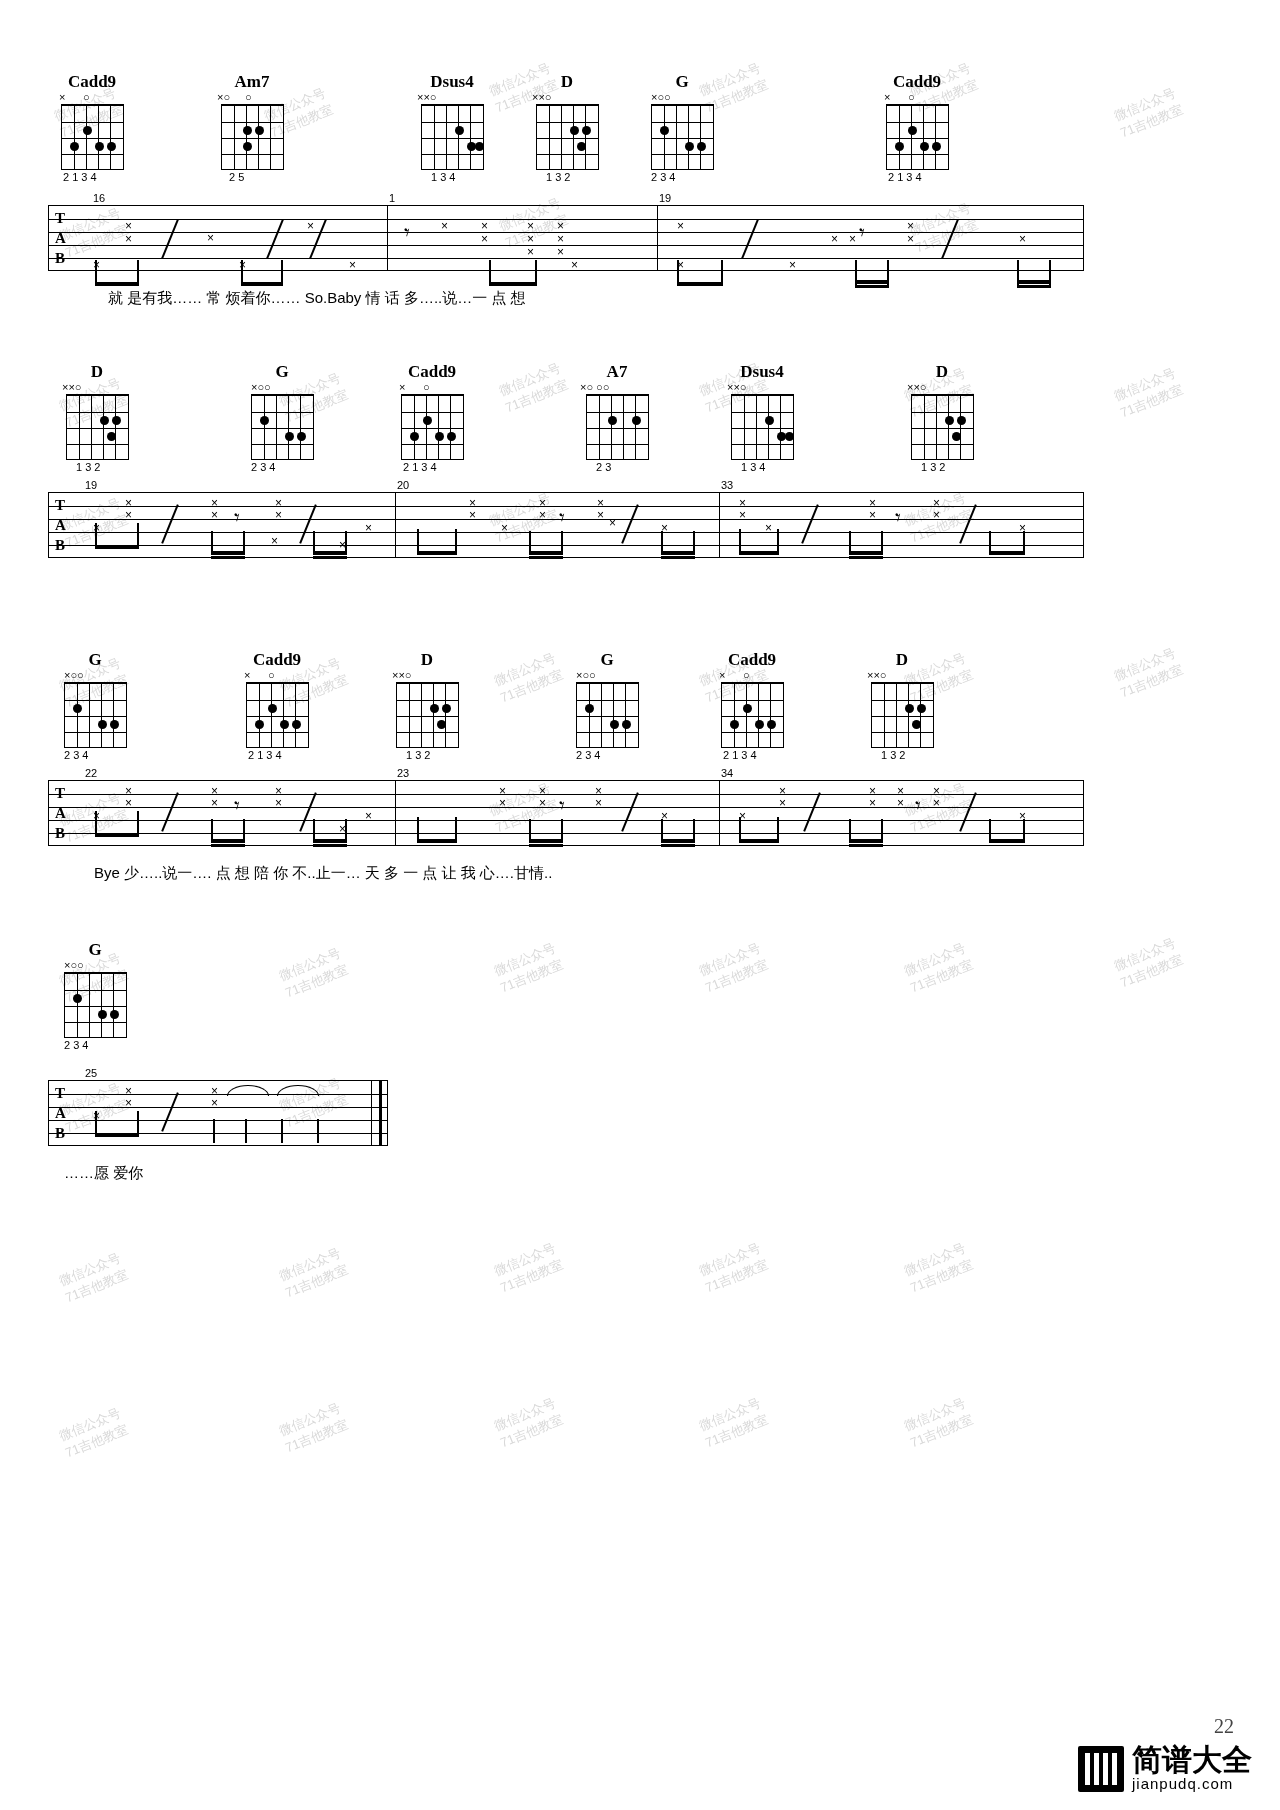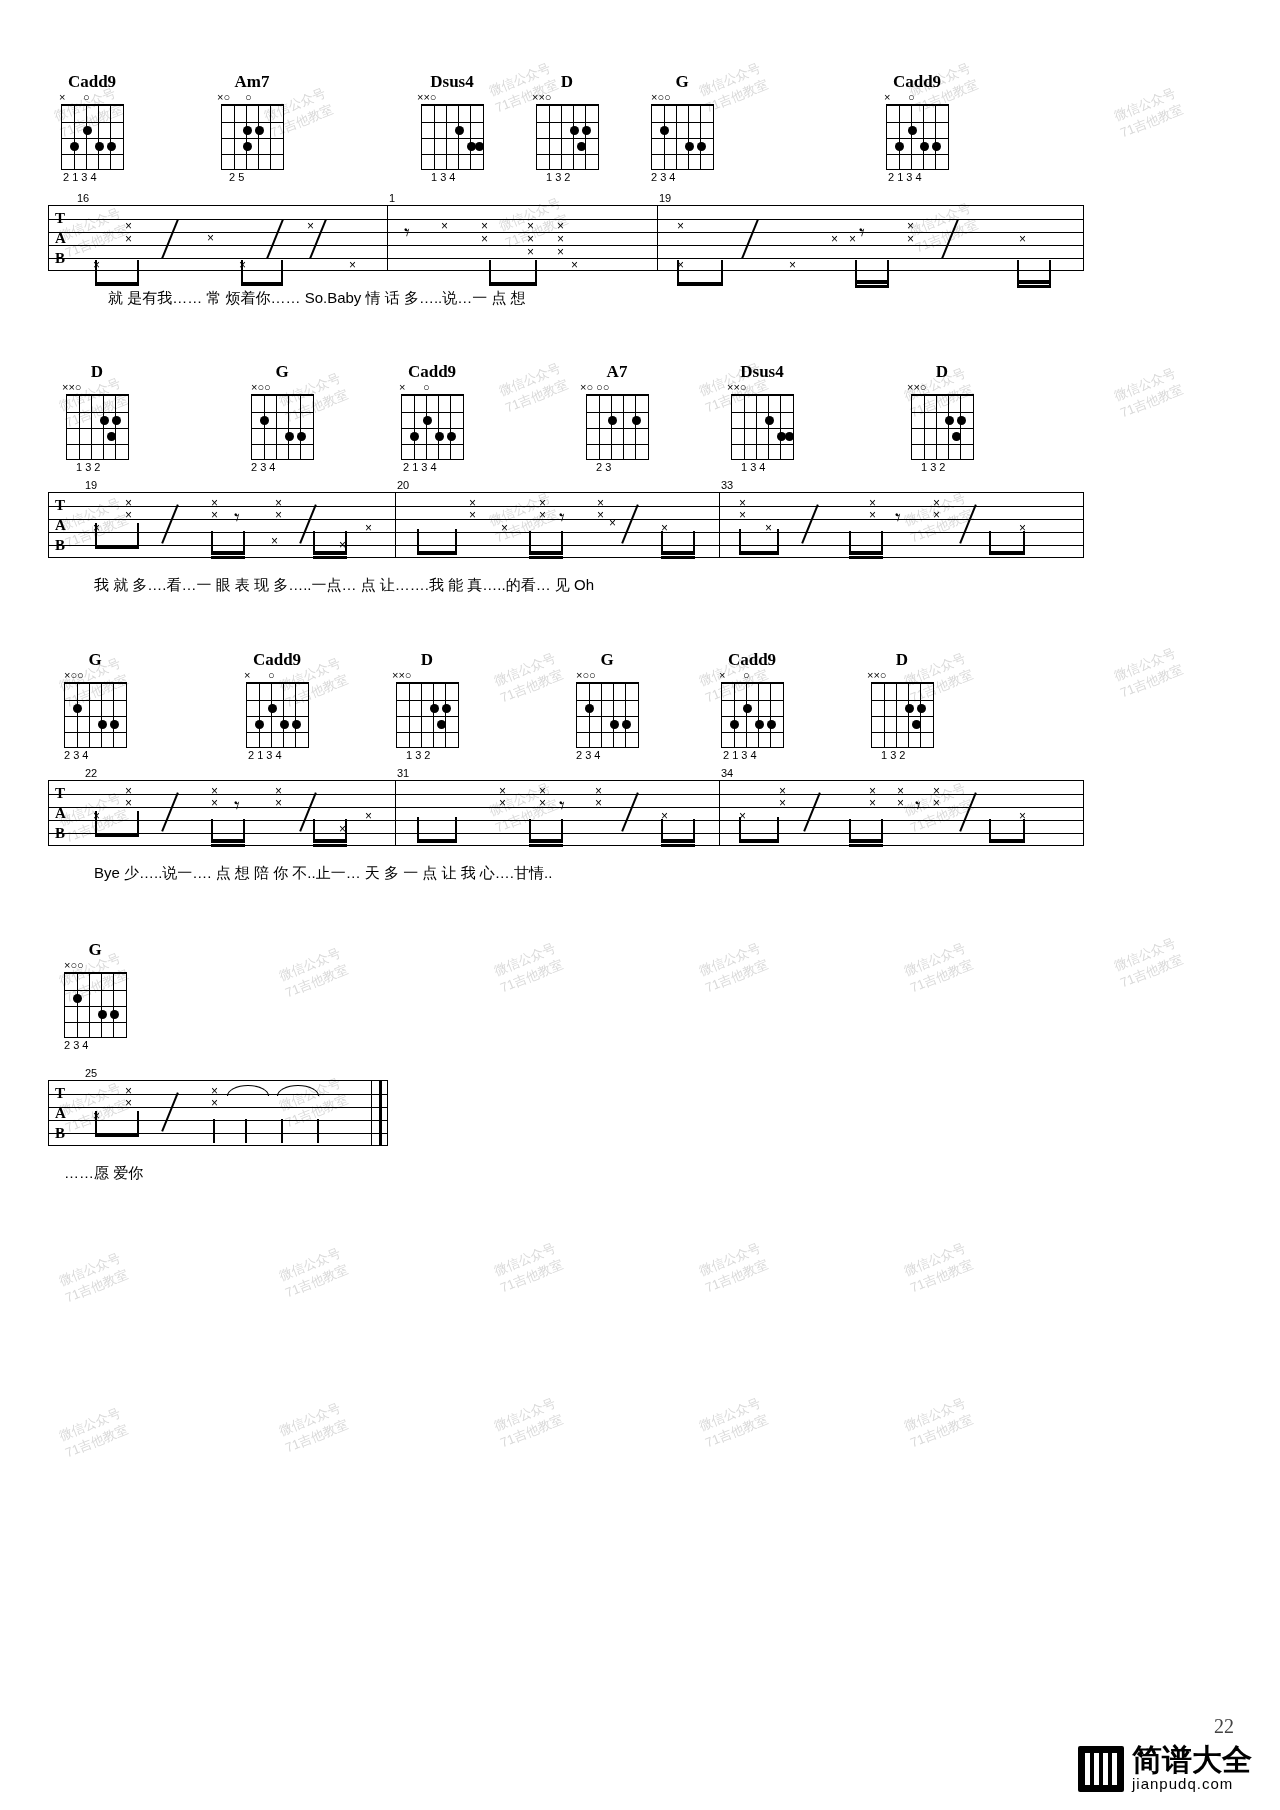--- a/index.html
+++ b/index.html
@@ -382,21 +382,21 @@
     <div class="staff">
       <div class="line" style="top:13px;"></div>
         <div class="line" style="top:26px;"></div>
         <div class="line" style="top:39px;"></div>
         <div class="line" style="top:52px;"></div>
       <div class="tablabel">
         <div>T</div>
           <div>A</div>
           <div>B</div>
       </div>
-      <div class="barnum" style="left:28px;">16</div>
+      <div class="barnum" style="left:44px;">16</div>
       <div class="barnum" style="left:340px;">1</div>
       <div class="barnum" style="left:610px;">19</div>
       <div class="barline" style="left:338px;"></div>
       <div class="barline" style="left:608px;"></div>
       <div class="endbar2" style="left:1034px;"></div>
 
       <div class="xm" style="left:76px;top:14px;">×</div>
         <div class="xm" style="left:76px;top:27px;">×</div>
         <div class="xm" style="left:44px;top:53px;">×</div>
       <div class="slash" style="left:120px;top:12px;"></div>
@@ -670,21 +670,20 @@
       <div class="stem" style="left:728px;top:36px;height:26px;"></div>
       <div class="stem" style="left:800px;top:38px;height:24px;"></div>
       <div class="beam" style="left:800px;top:58px;width:34px;"></div>
       <div class="beam2" style="left:800px;top:63px;width:34px;"></div>
       <div class="stem" style="left:832px;top:38px;height:24px;"></div>
       <div class="stem" style="left:940px;top:38px;height:24px;"></div>
       <div class="beam" style="left:940px;top:58px;width:36px;"></div>
       <div class="stem" style="left:974px;top:38px;height:24px;"></div>
     </div>
 
-    <div class="lyrics" style="left:46px;top:84px;">我 就  多….看…一   眼       表 现 多…..一点…  点  让…….我 能    真…..的看…   见       Oh</div>
   </div>
 
   <div class="chordrow" style="left:0;top:650px;width:1280px;height:120px;">
     <div class="chord" style="left:58px;">
       <div class="cname">G</div>
       <div class="marks">
           <span style="left:6px;">×○○</span>
         </div>
       <div class="grid">
         <div class="v" style="left:12px;"></div>
@@ -823,21 +822,21 @@
       <div class="line" style="top:13px;"></div>
         <div class="line" style="top:26px;"></div>
         <div class="line" style="top:39px;"></div>
         <div class="line" style="top:52px;"></div>
       <div class="tablabel">
         <div>T</div>
           <div>A</div>
           <div>B</div>
       </div>
       <div class="barnum" style="left:36px;">22</div>
-      <div class="barnum" style="left:348px;">31</div>
+      <div class="barnum" style="left:348px;">23</div>
       <div class="barnum" style="left:672px;">34</div>
       <div class="barline" style="left:346px;"></div>
       <div class="barline" style="left:670px;"></div>
       <div class="endbar2" style="left:1034px;"></div>
 
       <div class="xm" style="left:76px;top:4px;">×</div>
         <div class="xm" style="left:76px;top:16px;">×</div>
         <div class="xm" style="left:44px;top:29px;">×</div>
       <div class="slash" style="left:120px;top:10px;"></div>
       <div class="xm" style="left:162px;top:4px;">×</div>

